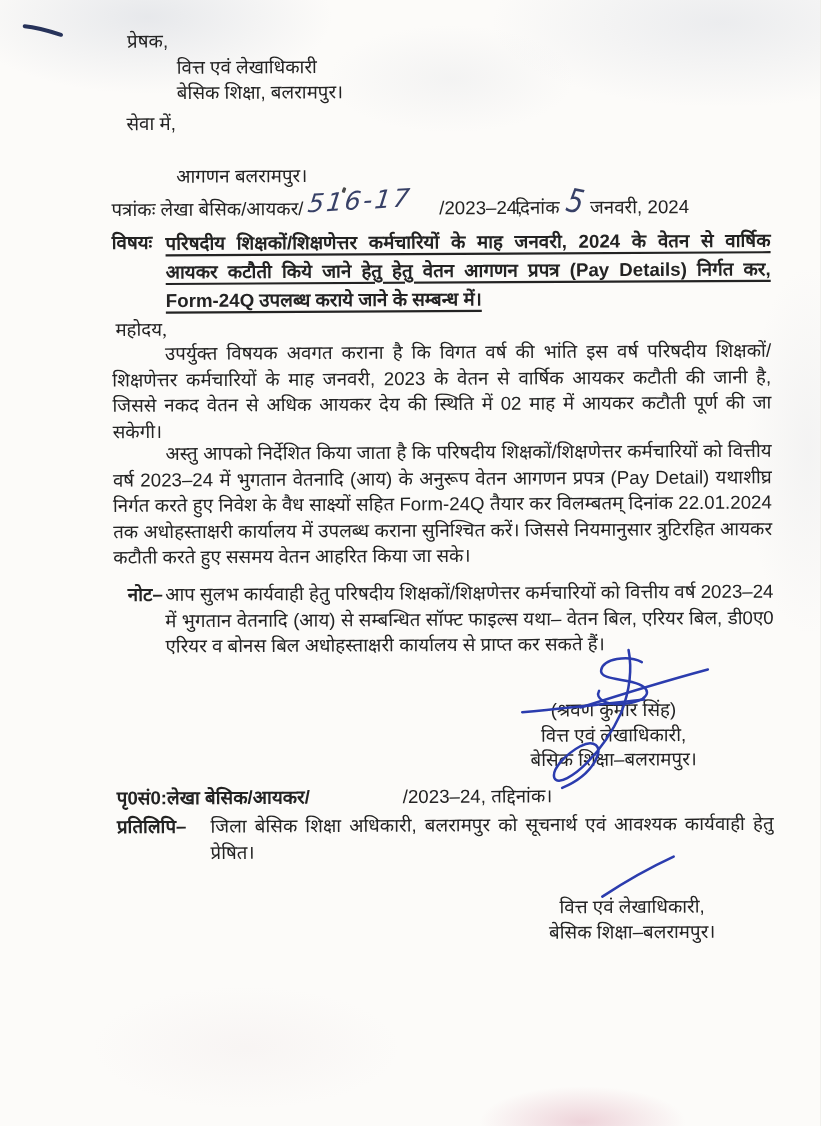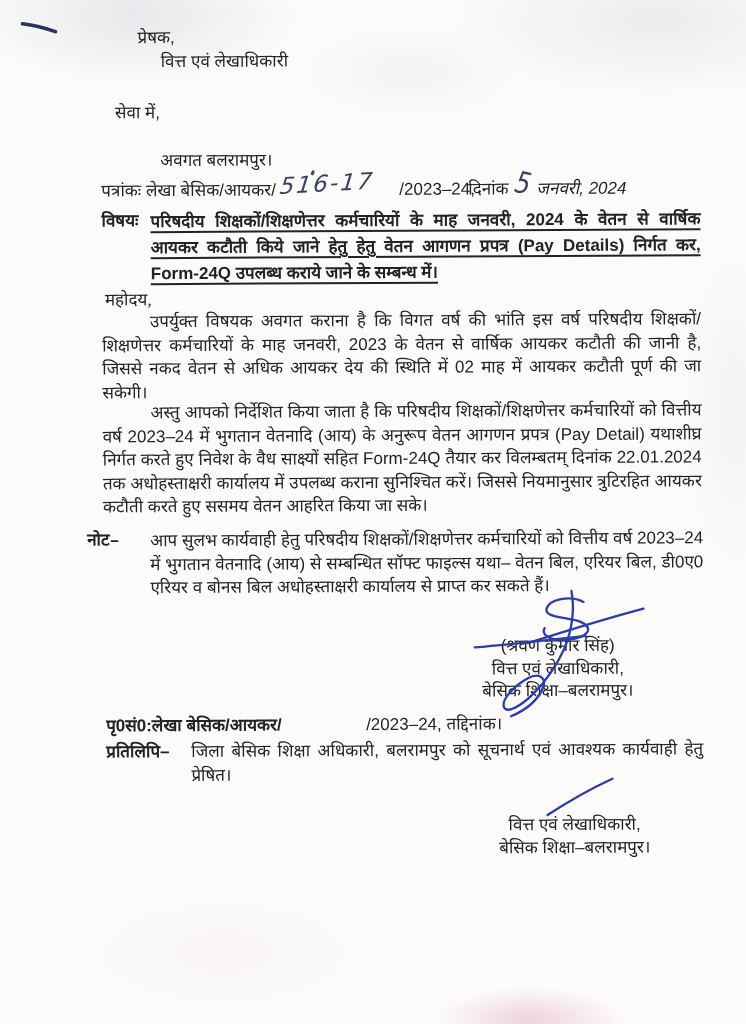--- a/index.html
+++ b/index.html
@@ -35,46 +35,47 @@
   .hand-day { font-size:24px; transform:rotate(12deg) scaleY(1.25); }
   .ink-svg { position:absolute; inset:0; z-index:2; pointer-events:none; }
   .ink-dot { position:absolute; width:3px; height:5px; background:#4a4a4a; transform:rotate(20deg); border-radius:1px; }
 </style>
 </head>
 <body>
 
 <div class="page">
   <div class="content">
 
-    <div class="t" style="left:118px; top:25px;margin-left:22px;">प्रेषक,</div>
+    <div class="t" style="left:118px; top:25px;">प्रेषक,</div>
     <div class="t" style="left:163px; top:49px;">वित्त एवं लेखाधिकारी</div>
+    <div class="t" style="left:163px; top:72px;">बेसिक शिक्षा, बलरामपुर।</div>
 
     <div class="t" style="left:117px; top:100px;">सेवा में,</div>
-    <div class="t" style="left:162px; top:148px;">अवगत बलरामपुर।</div>
+    <div class="t" style="left:162px; top:148px;">आगणन बलरामपुर।</div>
 
     <div class="t" style="left:103px; top:178px;text-align:right;">पत्रांकः लेखा बेसिक/आयकर/</div>
     <div class="hand hand-num" style="left:282px; top:170px;">516-17</div>
     <div class="t" style="left:401px; top:178px;">/2023–24,</div>
     <div class="t" style="left:470px; top:178px;">दिनांक</div>
     <div class="hand hand-day" style="left:517px; top:170px;">5</div>
-    <div class="t" style="left:538px; top:178px;font-style:italic;">जनवरी, 2024</div>
+    <div class="t" style="left:538px; top:178px;">जनवरी, 2024</div>
 
     <div class="t bold" style="left:103px; top:208px;">विषयः</div>
     <div class="t subject-text" style="left:152px; top:208px;">
       <span class="subject-line">परिषदीय शिक्षकों/शिक्षणेत्तर कर्मचारियों के माह जनवरी, 2024 के वेतन से वार्षिक</span>
       <span class="subject-line">आयकर कटौती किये जाने हेतु हेतु वेतन आगणन प्रपत्र (Pay Details) निर्गत कर,</span>
       <span class="subject-line last">Form-24Q उपलब्ध कराये जाने के सम्बन्ध में।</span>
     </div>
 
     <div class="t" style="left:106px; top:287px;font-family:Liberation Serif, serif;">महोदय,</div>
 
     <div class="t para indent" style="left:103px; top:309px; width:599px; line-height:23.5px;">उपर्युक्त विषयक अवगत कराना है कि विगत वर्ष की भांति इस वर्ष परिषदीय शिक्षकों/शिक्षणेत्तर कर्मचारियों के माह जनवरी, 2023 के वेतन से वार्षिक आयकर कटौती की जानी है, जिससे नकद वेतन से अधिक आयकर देय की स्थिति में 02 माह में आयकर कटौती पूर्ण की जा सकेगी।</div>
     <div class="t para indent" style="left:103px; top:400px; width:599px; line-height:23.5px;">अस्तु आपको निर्देशित किया जाता है कि परिषदीय शिक्षकों/शिक्षणेत्तर कर्मचारियों को वित्तीय वर्ष 2023–24 में भुगतान वेतनादि (आय) के अनुरूप वेतन आगणन प्रपत्र (Pay Detail) यथाशीघ्र निर्गत करते हुए निवेश के वैध साक्ष्यों सहित Form-24Q तैयार कर विलम्बतम् दिनांक 22.01.2024 तक अधोहस्ताक्षरी कार्यालय में उपलब्ध कराना सुनिश्चित करें। जिससे नियमानुसार त्रुटिरहित आयकर कटौती करते हुए ससमय वेतन आहरित किया जा सके।</div>
 
-    <div class="t bold" style="left:87px; top:528px;font-family:Liberation Mono, monospace;">नोट–</div>
+    <div class="t bold" style="left:116px; top:528px;">नोट–</div>
     <div class="t para" style="left:150px; top:528px; width:553px; line-height:23.5px;">आप सुलभ कार्यवाही हेतु परिषदीय शिक्षकों/शिक्षणेत्तर कर्मचारियों को वित्तीय वर्ष 2023–24 में भुगतान वेतनादि (आय) से सम्बन्धित सॉफ्ट फाइल्स यथा– वेतन बिल, एरियर बिल, डी0ए0 एरियर व बोनस बिल अधोहस्ताक्षरी कार्यालय से प्राप्त कर सकते हैं।</div>
 
     <div class="t center" style="left:438px; top:636px; width:238px; line-height:22.5px;">
       <div>(श्रवण कुमार सिंह)</div>
       <div>वित्त एवं लेखाधिकारी,</div>
       <div>बेसिक शिक्षा–बलरामपुर।</div>
     </div>
 
     <div class="t bold" style="left:105px; top:713px;">पृ0सं0:लेखा बेसिक/आयकर/</div>
     <div class="t" style="left:365px; top:713px;">/2023–24, तद्दिनांक।</div>

